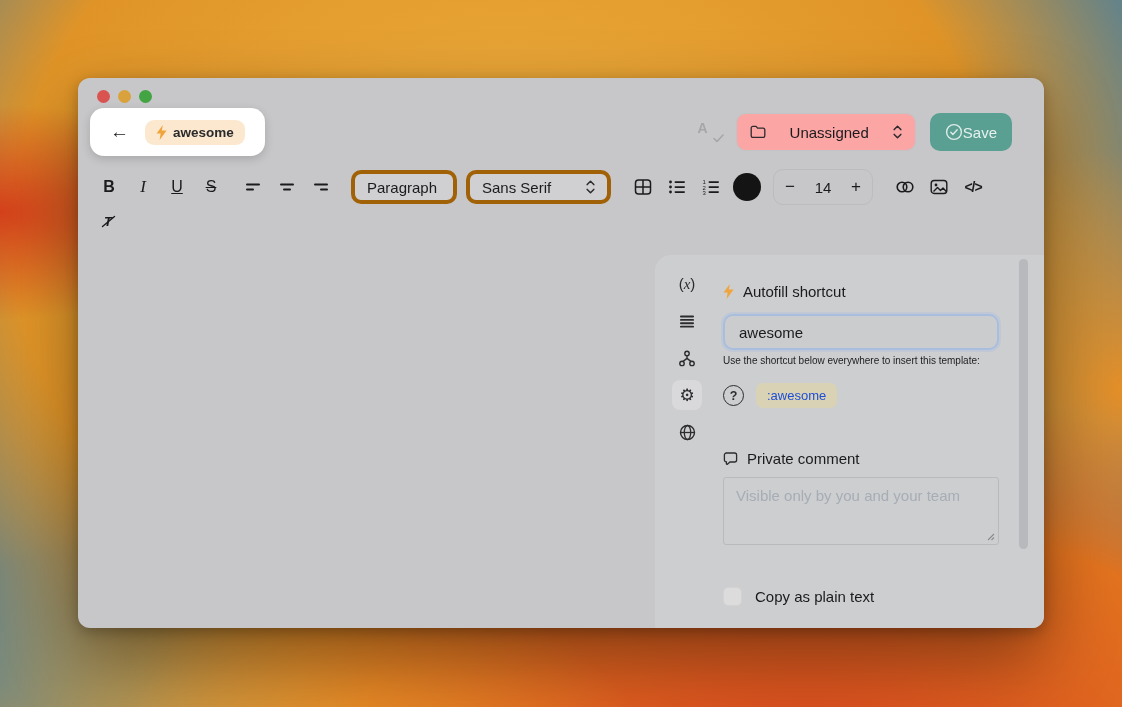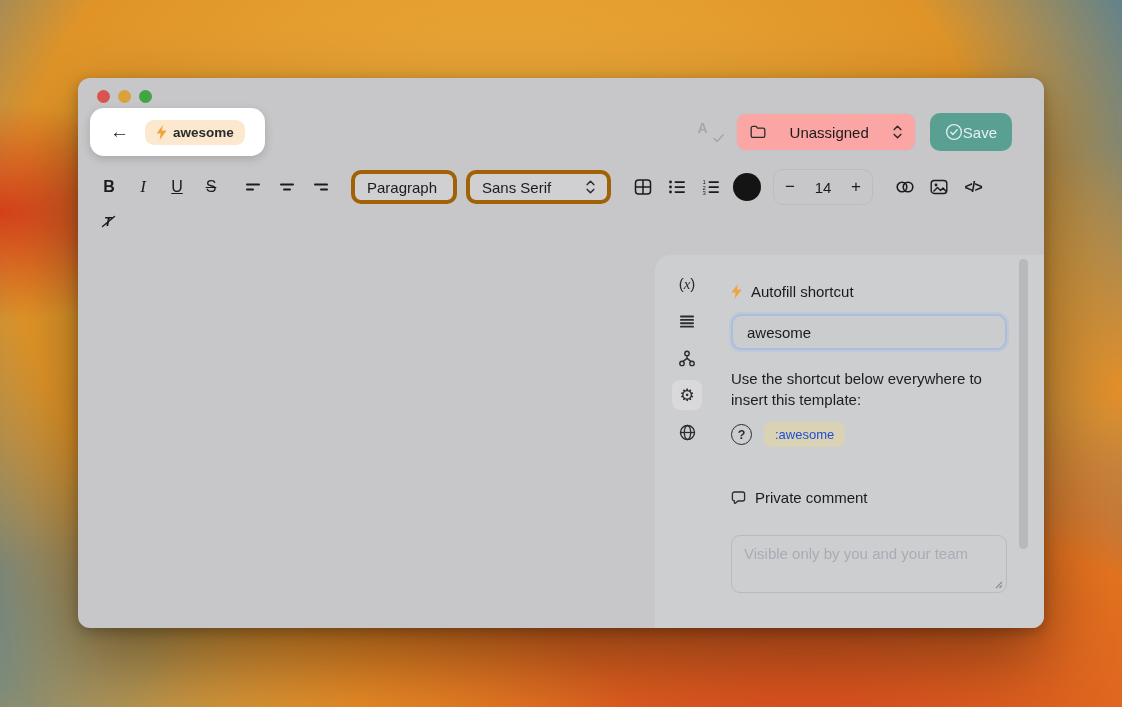--- a/index.html
+++ b/index.html
@@ -88,39 +88,39 @@
   .rail { position:absolute; left:0; top:14px; width:64px; display:flex; flex-direction:column; align-items:center; gap:7px; }
   .rail-btn {
     width:30px; height:30px; display:flex; align-items:center; justify-content:center;
     background:transparent; border:none; border-radius:8px; color:#2c2c2e; font-size:15px; font-family:inherit;
   }
   .rail-btn.selected { background:#d9d9db; }
   .varx { font-size:15px; color:#2c2c2e; }
   .varx i { font-family:"Liberation Serif","DejaVu Serif",serif; }
   .gear-glyph { font-size:17px; line-height:1; }
 
-  .panel-content { position:absolute; left:76px; top:0; width:276px; }
+  .panel-content { position:absolute; left:68px; top:0; width:276px; }
   .autofill-label { display:flex; align-items:center; gap:9px; margin-top:28px; font-size:15px; font-weight:500; }
   .autofill-input {
     margin-top:14px; width:276px; height:36px; padding:0 14px;
     background:#cbccce; border:2px solid #a9bedf; border-radius:10px;
     box-shadow:0 0 0 2px rgba(169,190,223,.35);
     font-size:15px; color:#1b1b1d; font-family:inherit; outline:none;
   }
-  .help-text { margin-top:18px; font-size:15px; line-height:21px; color:#1d1d1f; }
+  .help-text { font-size:10px; line-height:21px; color:#1d1d1f; }
   .chip-row { display:flex; align-items:center; gap:12px; margin-top:12px; }
   .help-circle {
     width:21px; height:21px; border:1.6px solid #2c2c2e; border-radius:50%;
     display:flex; align-items:center; justify-content:center; font-size:12.5px; font-weight:600; color:#2c2c2e;
   }
   .shortcut-chip { background:#d9d2b5; border-radius:7px; padding:5px 11px; font-size:13px; color:#1d4ed8; }
   .comment-label { display:flex; align-items:center; gap:9px; margin-top:42px; font-size:15px; font-weight:500; }
   .comment-box {
-    position:relative; margin-top:29px; width:276px; height:58px;
-    border:1px solid #b9babc; border-radius:9px; background:transparent;
+    position:relative; margin-top:10px; width:276px; height:68px;
+    border:1px solid #b9babc; border-radius:3px; background:transparent;
   }
   .comment-box textarea {
     width:100%; height:100%; background:transparent; border:none; resize:none; outline:none;
     padding:9px 12px; font-size:15px; font-family:inherit; color:#1b1b1d;
   }
   .comment-box textarea::placeholder { color:#a7adb5; }
   .resize-handle { position:absolute; right:3px; bottom:3px; }
   .check-row { display:flex; align-items:center; gap:13px; margin-top:42px; }
   .checkbox { width:19px; height:19px; border-radius:5px; background:#dcdcdd; border:1px solid #d2d2d3; }
   .check-label { font-size:15px; }
@@ -333,19 +333,23 @@
       </div>
 
       <div class="comment-box">
         <textarea placeholder="Visible only by you and your team" style=""></textarea>
         <svg class="resize-handle" width="9" height="9" viewBox="0 0 9 9">
             <line x1="2" y1="8" x2="8" y2="2" stroke="#8b8b8d" stroke-width="1.1"></line>
             <line x1="5.5" y1="8" x2="8" y2="5.5" stroke="#8b8b8d" stroke-width="1.1"></line>
           </svg>
       </div>
 
+      <div class="check-row">
+        <span class="checkbox"></span>
+        <span class="check-label">Copy as plain text</span>
+      </div>
 
     </div>
 
     <div class="scroll-thumb"></div>
   </div>
 
 </div>
 
 </body></html>

